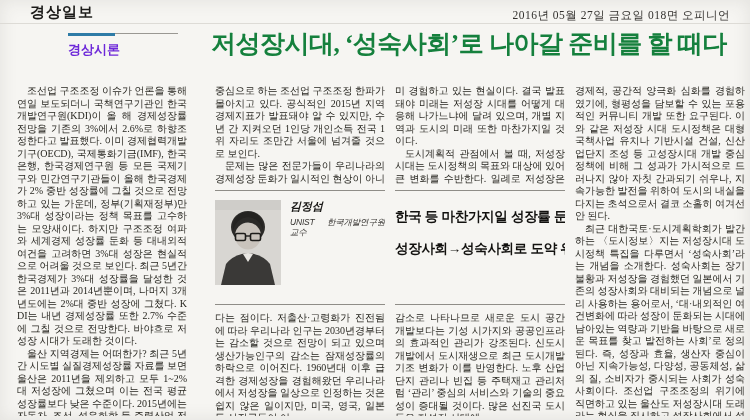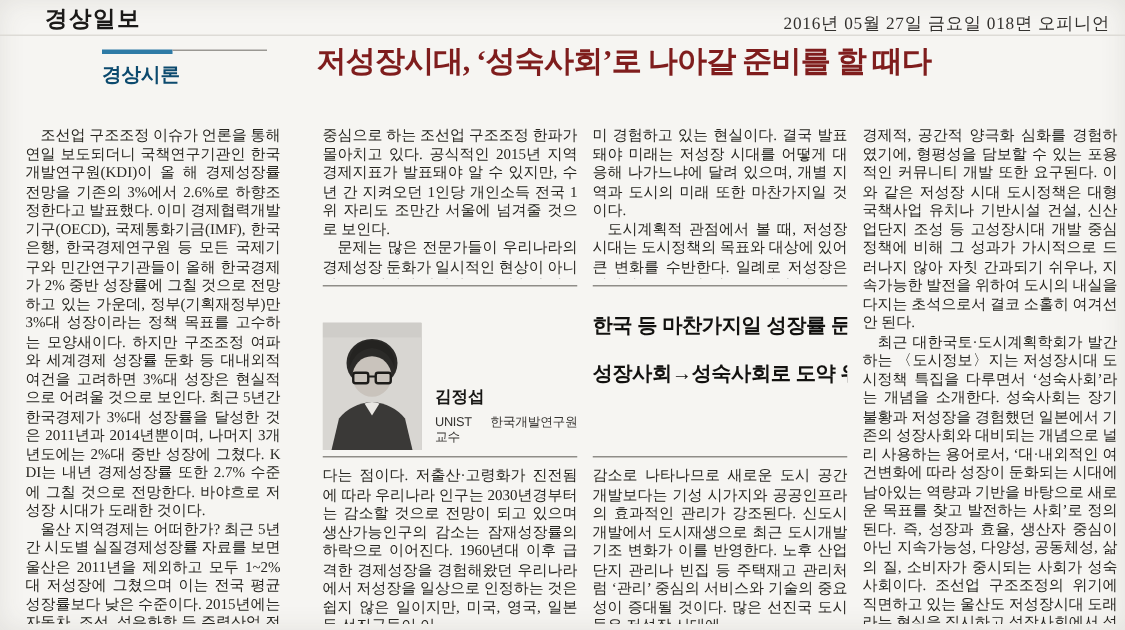--- a/index.html
+++ b/index.html
@@ -17,21 +17,21 @@
     color: #23221f;
   }
 
   
   .masthead {
     position: absolute; left: 30px; top: 3px;
     font-family: "Liberation Sans", "DejaVu Sans", sans-serif;
     font-weight: bold; font-size: 15px; letter-spacing: 1px; color: #1b1a18;
   }
   .dateline {
-    position: absolute; right: 10px; top: 8px;
+    position: absolute; right: 20px; top: 8px;
     font-size: 11.5px; color: #33312e; letter-spacing: 0.5px; text-align: right;
   }
   .header-rule {
     position: absolute; left: 0; top: 23px; width: 750px; height: 1px;
     background: #dddbd6;
   }
 
   
   .section-rule {
     position: absolute; left: 68px; top: 33px; width: 110px; height: 3px;
@@ -40,25 +40,25 @@
     position: absolute; left: 0; top: 0; width: 47px; height: 3px;
     background: #2e7ba6;
   }
   .section-rule .rest {
     position: absolute; left: 47px; top: 0; width: 63px; height: 1px;
     background: #9a9893;
   }
   .section-label {
     position: absolute; left: 68px; top: 41px;
     font-family: "Liberation Sans", "DejaVu Sans", sans-serif;
-    font-weight: bold; font-size: 13px; color: #0c4a6e; text-align: center;
+    font-weight: bold; font-size: 13px; color: #6d28d9; text-align: center;
   }
   .headline {
     position: absolute; left: 211px; top: 27px; width: 534px; height: 40px;
-    font-size: 20px; font-weight: bold; color: #7f1d1d;
+    font-size: 25px; font-weight: bold; color: #15803d;
     letter-spacing: -0.5px; white-space: nowrap; overflow: hidden;
   }
 
   
   .body {
     position: absolute; left: 0; top: 85px; width: 750px; height: 331px;
   }
   .col {
     position: absolute; top: 0; width: 170px; height: 331px; overflow: hidden;
     font-size: 10px; line-height: 1.25; text-align: justify;
@@ -70,22 +70,22 @@
   .col-4 { left: 575px; }
   .col p.indent { text-indent: 1em; }
 
   .feature-top { height: 101px; overflow: hidden; }
   .hrule { height: 1px; background: #8f8d88; margin-top: 4px; }
   .feature-mid { height: 109px; overflow: hidden; }
   .col-bottom { margin-top: 7px; height: 108px; overflow: hidden; }
 
   
   .author-block {
-    display: flex; align-items: flex-end; gap: 9px;
-    padding-top: 9px; height: 109px;
+    display: flex; align-items: flex-start; gap: 9px;
+    padding-top: 9px; height: 109px; font-style: italic;
   }
   .photo {
     width: 66px; height: 85px; flex: 0 0 66px;
     background: #d8d6d2; overflow: hidden;
     box-shadow: 0 0 0 1px #c4c2bd inset;
   }
   .caption { padding-bottom: 3px; font-family: "Liberation Sans", "DejaVu Sans", sans-serif; }
   .caption .name { font-weight: bold; font-size: 11px; color: #181715; }
   .caption .title { font-size: 8.5px; color: #34322f; margin-top: 3px; letter-spacing: -0.2px; }
 

